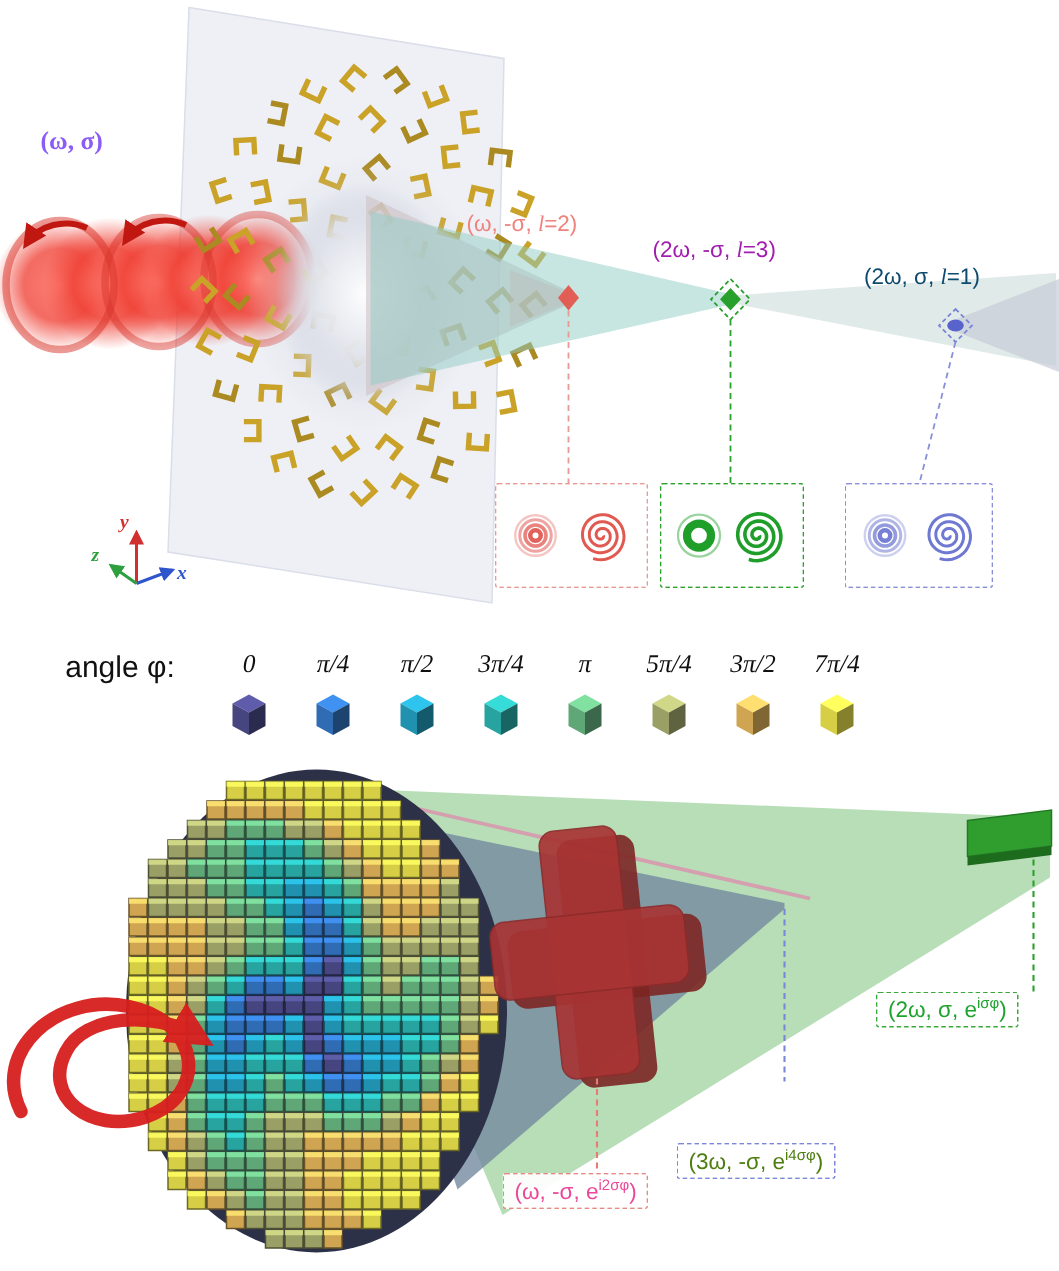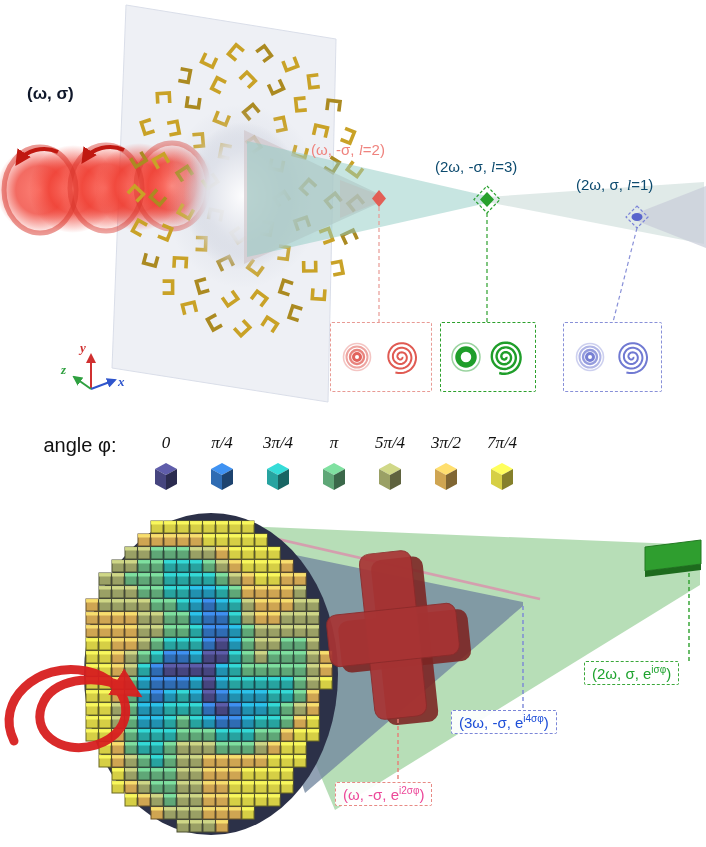--- a/index.html
+++ b/index.html
@@ -164,26 +164,26 @@
       <path d="M637,228 L613,322" stroke="#8890d8"></path>
     </g>
 
     <g stroke-width="2" fill="none">
       <path d="M91,389 L91,355" stroke="#d03030" marker-end="url(#mr)"></path>
       <path d="M91,389 L115,380" stroke="#2f55cc" marker-end="url(#mb)"></path>
       <path d="M91,389 L74,377" stroke="#2fa040" marker-end="url(#mgn)"></path>
     </g>
   </svg>
 
-  <div class="input-label" style="left: 27px; top: 84px; color: #0f172a;">(ω, σ)</div>
+  <div class="input-label" style="left: 27px; top: 84px; color: #8b5cf6; font-family: Liberation Serif, serif;">(ω, σ)</div>
 
   <div class="beam-label" style="left: 311px; top: 141px; color: rgb(239, 131, 126);">
     <span>(ω, -σ, </span><i>l</i><span>=2)</span>
   </div>
-  <div class="beam-label" style="left: 435px; top: 158px; color: #0c4a6e;">
+  <div class="beam-label" style="left: 435px; top: 158px; color: #a21caf;">
     <span>(2ω, -σ, </span><i>l</i><span>=3)</span>
   </div>
   <div class="beam-label" style="left: 576px; top: 176px; color: #0c4a6e;">
     <span>(2ω, σ, </span><i>l</i><span>=1)</span>
   </div>
 
   <span class="axis-label" style="left: 80px; top: 340px; color: rgb(208, 48, 48);">y</span>
   <span class="axis-label" style="left: 61px; top: 362px; color: rgb(47, 160, 64);">z</span>
   <span class="axis-label" style="left: 118px; top: 374px; color: rgb(47, 85, 204);">x</span>
 
@@ -224,20 +224,28 @@
           <polygon points="4,10 15,16 15,31 4,25" fill="#46457f"></polygon>
           <polygon points="26,10 15,16 15,31 26,25" fill="rgb(43,43,79)"></polygon>
         </svg>
     </div>
     <div class="legend-col">
       <div class="legend-lab">π/4</div>
       <svg id="cube-1" class="legend-cube" width="30" height="32" viewBox="0 0 30 32">
           <polygon points="4,10 15,4 26,10 15,16" fill="rgb(63,146,242)"></polygon>
           <polygon points="4,10 15,16 15,31 4,25" fill="#2f6cb3"></polygon>
           <polygon points="26,10 15,16 15,31 26,25" fill="rgb(29,67,111)"></polygon>
+        </svg>
+    </div>
+    <div class="legend-col">
+      <div class="legend-lab">π/2</div>
+      <svg id="cube-2" class="legend-cube" width="30" height="32" viewBox="0 0 30 32">
+          <polygon points="4,10 15,4 26,10 15,16" fill="rgb(45,196,238)"></polygon>
+          <polygon points="4,10 15,16 15,31 4,25" fill="#2191b0"></polygon>
+          <polygon points="26,10 15,16 15,31 26,25" fill="rgb(20,90,109)"></polygon>
         </svg>
     </div>
     <div class="legend-col">
       <div class="legend-lab">3π/4</div>
       <svg id="cube-3" class="legend-cube" width="30" height="32" viewBox="0 0 30 32">
           <polygon points="4,10 15,4 26,10 15,16" fill="rgb(53,220,216)"></polygon>
           <polygon points="4,10 15,16 15,31 4,25" fill="#27a3a0"></polygon>
           <polygon points="26,10 15,16 15,31 26,25" fill="rgb(24,101,99)"></polygon>
         </svg>
     </div>
@@ -1031,20 +1039,20 @@
     <g fill="none" stroke-width="1.4" stroke-dasharray="4,3">
       <path d="M689,68 L689,156" stroke="#2ca02c"></path>
       <path d="M523,101 L523,216" stroke="#7b86d8"></path>
       <path d="M398,214 L398,276" stroke="#e87c74"></path>
     </g>
   </svg>
 
   <div class="out-label" style="left: 584px; top: 661px; color: rgb(30, 163, 46); border-color: rgb(58, 168, 58);">
     <span>(2ω, σ, e</span><sup>iσφ</sup><span>)</span>
   </div>
-  <div class="out-label" style="left: 451px; top: 710px; color: #1d4ed8; border-color: rgb(123, 134, 216); text-align: right;">
+  <div class="out-label" style="left: 451px; top: 762px; color: #4d7c0f; border-color: rgb(123, 134, 216); text-align: right;">
     <span>(3ω, -σ, e</span><sup>i4σφ</sup><span>)</span>
   </div>
   <div class="out-label" style="left: 335px; top: 782px; color: #ec4899; border-color: rgb(232, 138, 132);">
     <span>(ω, -σ, e</span><sup>i2σφ</sup><span>)</span>
   </div>
 
 </div>
 
 </body></html>

